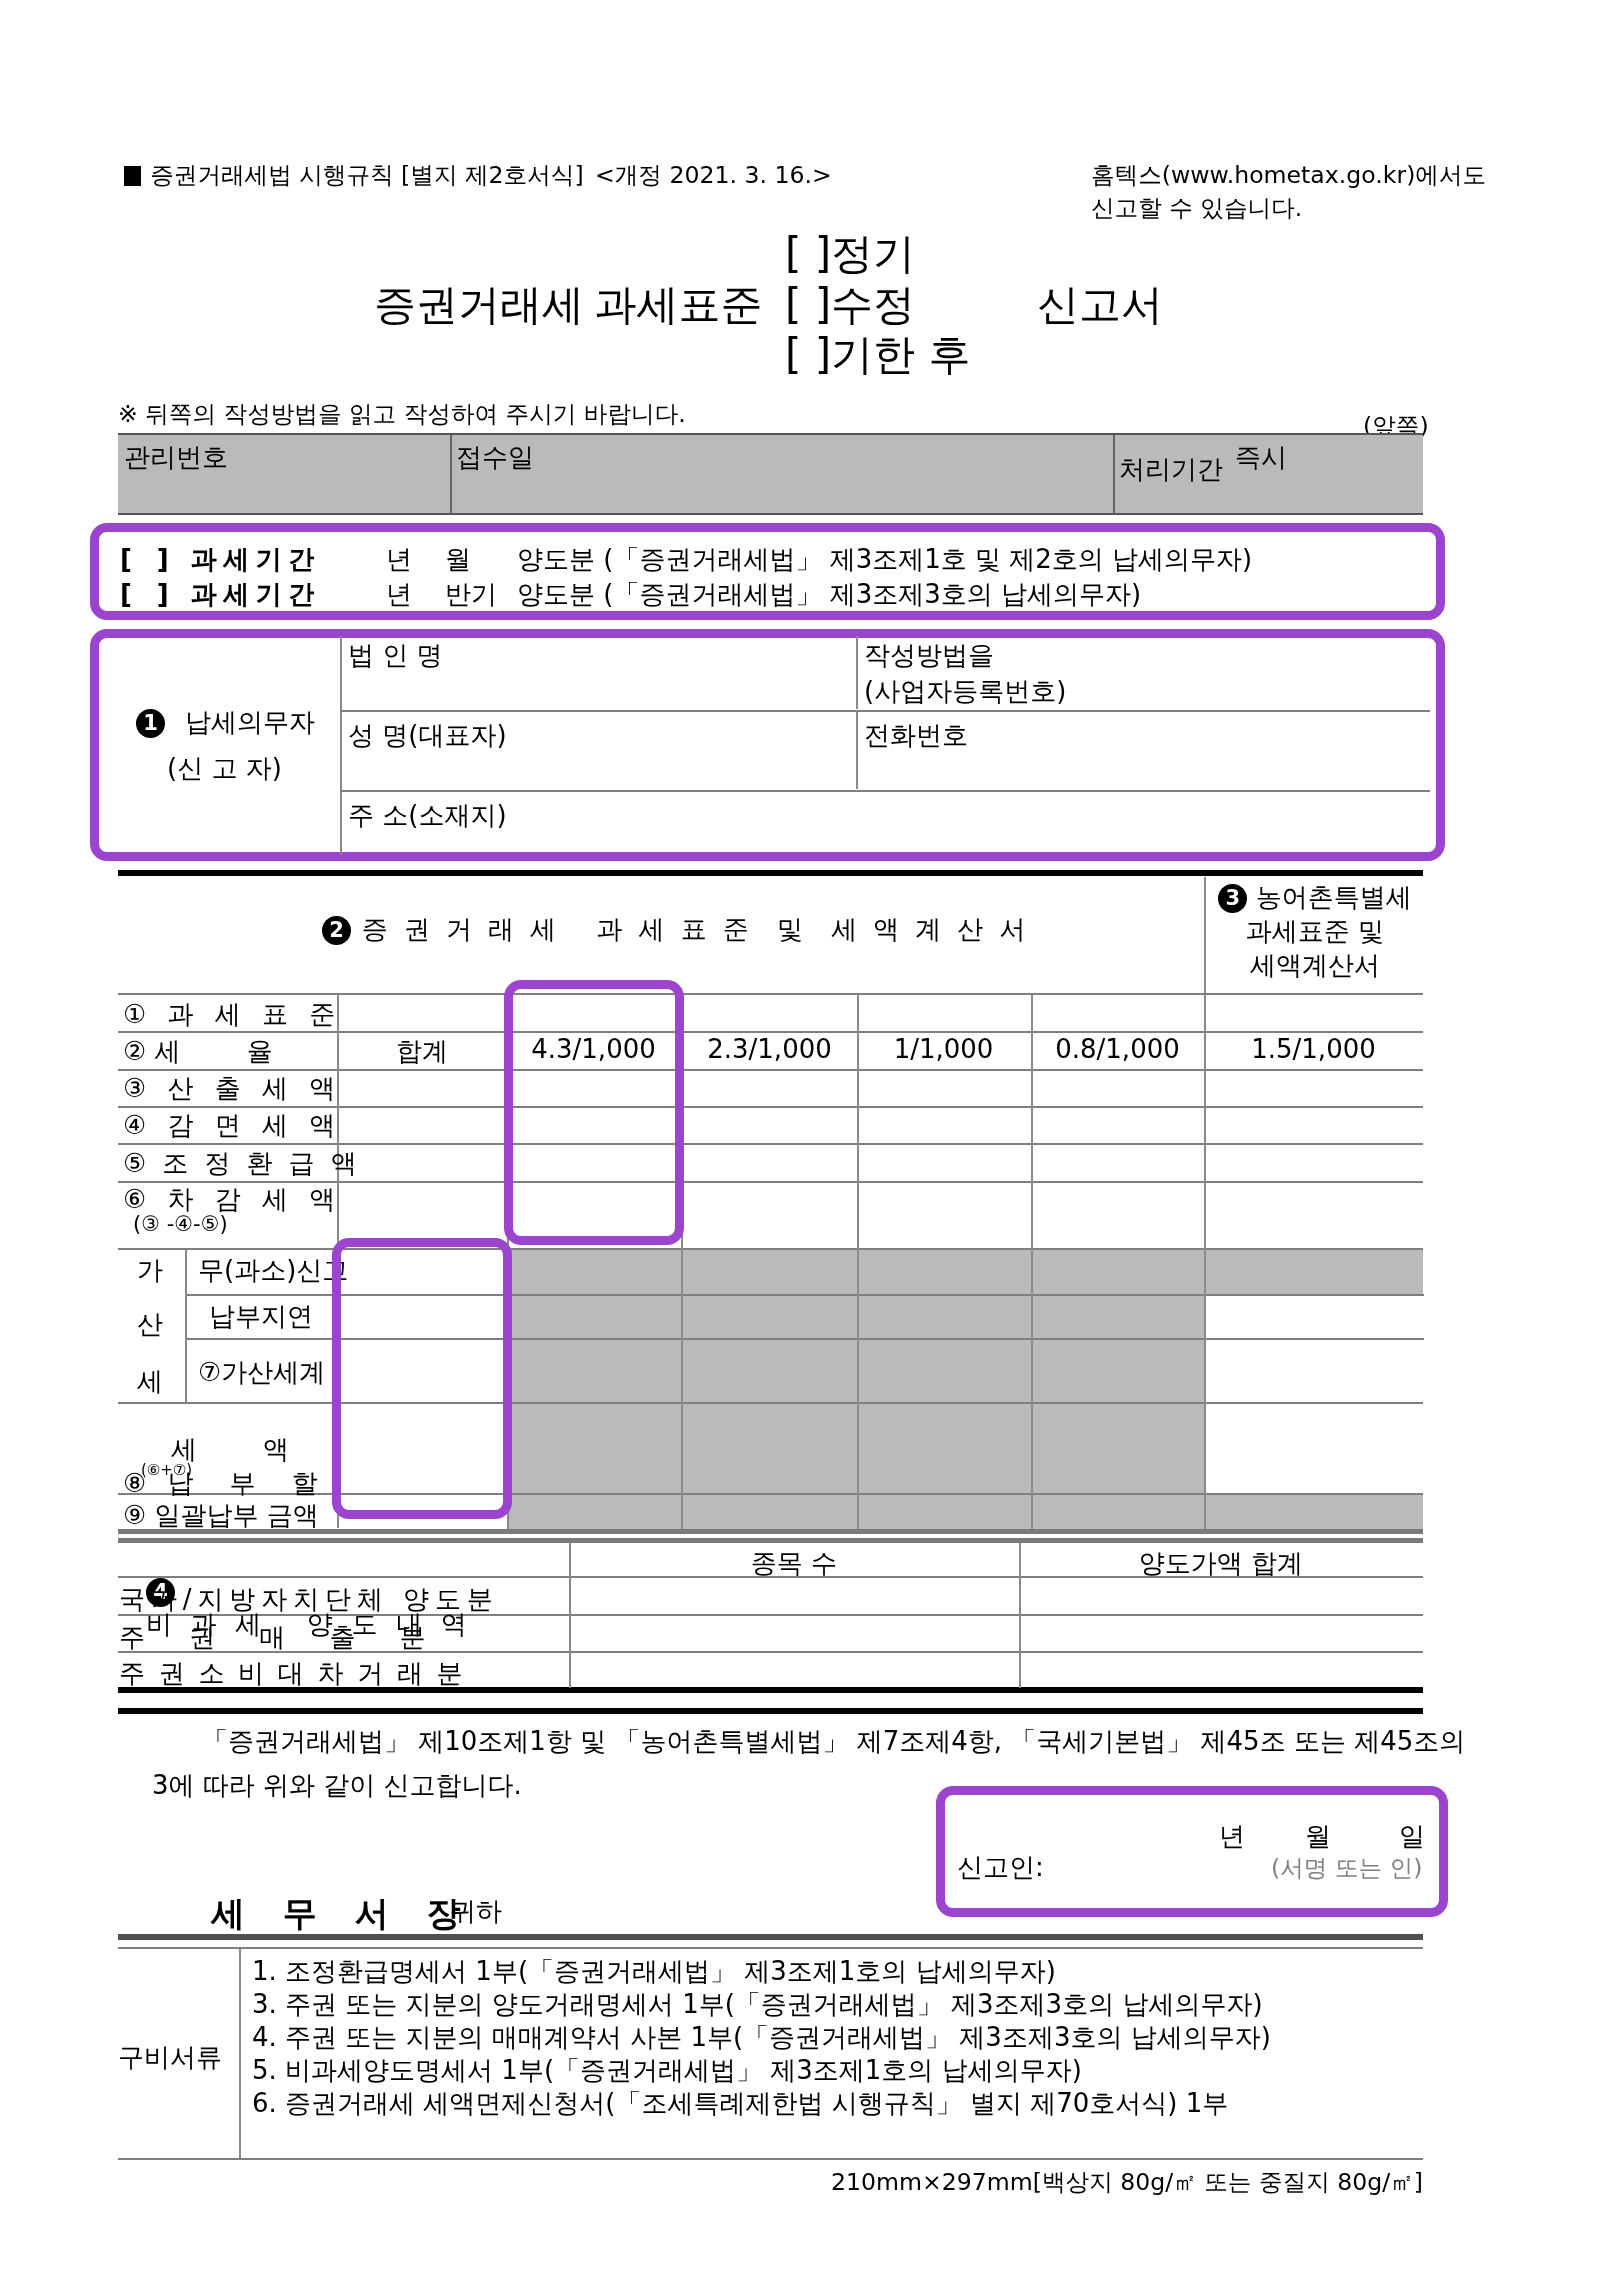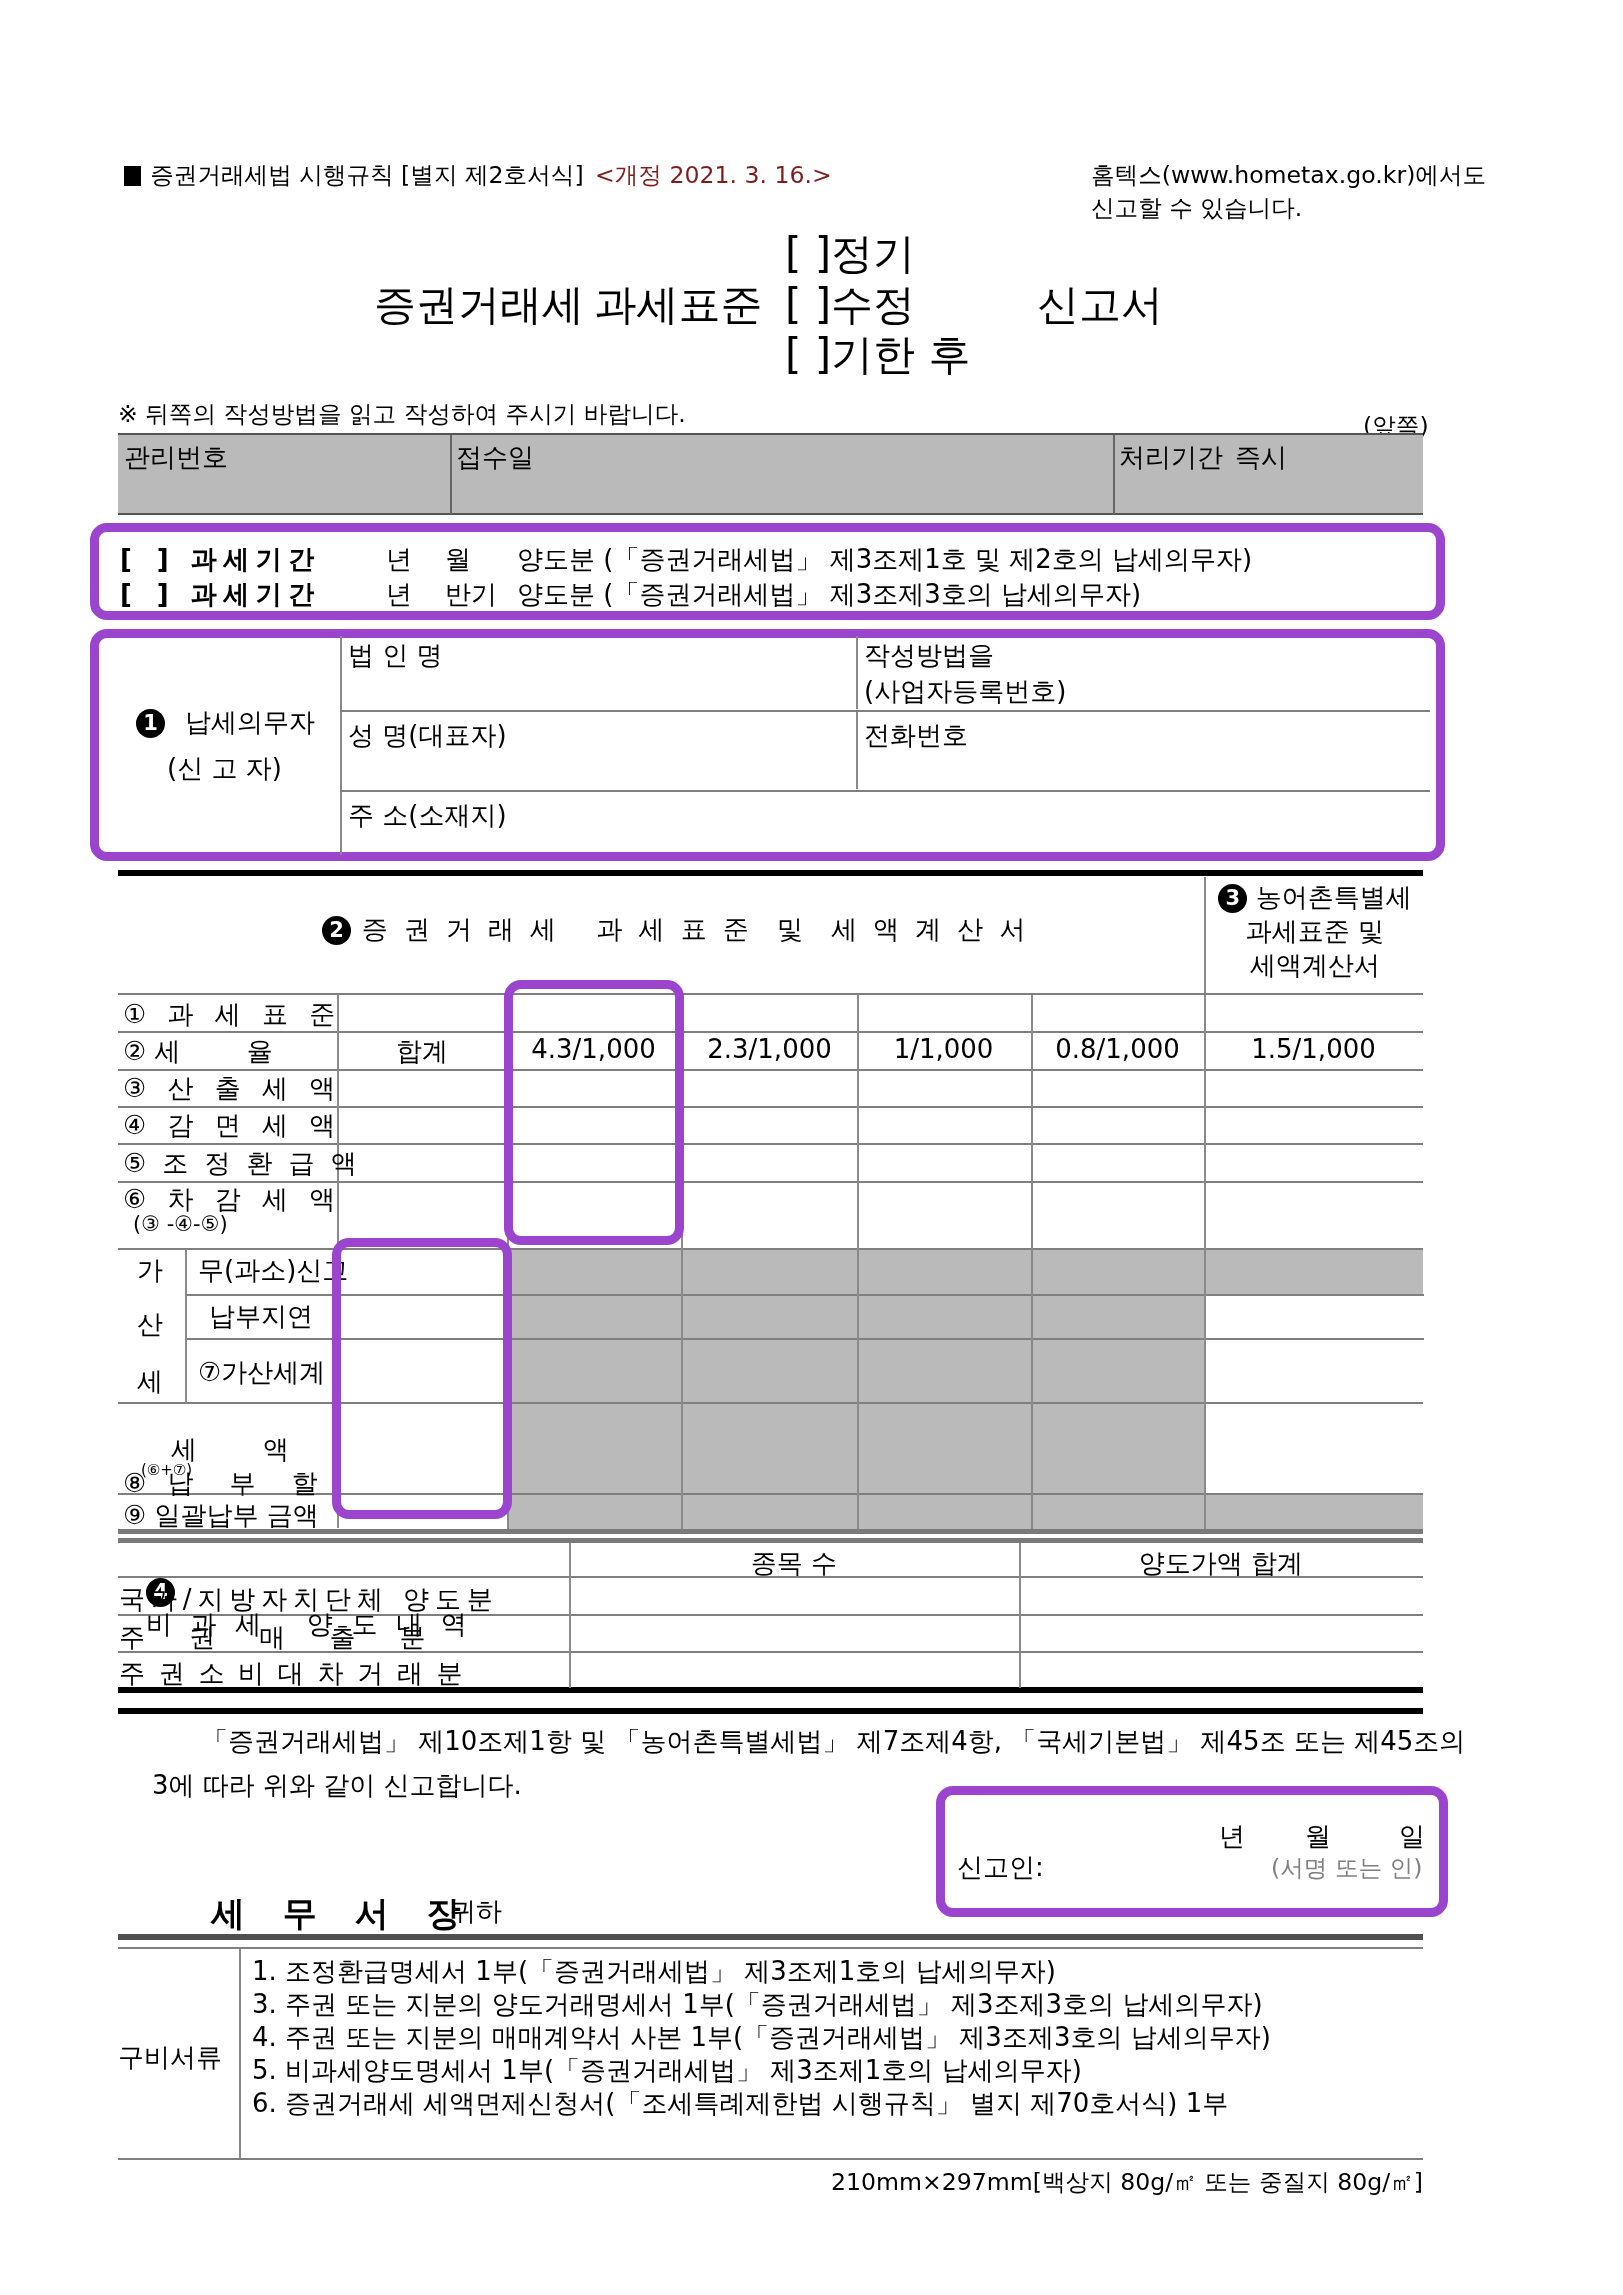--- a/index.html
+++ b/index.html
@@ -2,21 +2,21 @@
 <html style="font-size:10.5px"><head>
 <meta charset="utf-8">
 <style>
   html,body{margin:0;padding:0;background:#ffffff;}
   body{width:1623px;height:2295px;position:relative;overflow:hidden;
        font-family:"DejaVu Sans","Liberation Sans",sans-serif;color:#000;}
   .abs{position:absolute;}
   .t36{font-size:23.6px;}
   .t40{font-size:26px;}
   .t64{font-size:42px;}
-  .blue{color:#7f1d1d;}
+  .blue{color:#000000;}
   .gray-text{color:#808080;}
   .hline{position:absolute;height:0;border-top:2.6px solid #7f7f7f;}
   .hline.thick{border-top:6.5px solid #000;}
   .hline.mid{border-top:5.2px solid #7a7a7a;}
   .vline{position:absolute;width:0;border-left:2px solid #8a8a8a;}
   .graybox{position:absolute;background:#bababa;}
   .purple{position:absolute;border:9.2px solid #9b45cf;border-radius:17px;box-sizing:border-box;}
   .circ{display:inline-block;width:29px;height:29px;border-radius:50%;background:#000;color:#fff;
         font-size:21px;line-height:29px;text-align:center;font-weight:bold;vertical-align:middle;}
   .cell-text{position:absolute;font-size:26px;white-space:nowrap;}
@@ -44,21 +44,21 @@
 <div class="abs t36" style="left:118px;top:398px;">※ 뒤쪽의 작성방법을 읽고 작성하여 주시기 바랍니다.</div>
 <div class="abs t36" style="left:1363px;top:410px;">(앞쪽)</div>
 
 <div class="graybox" style="left:118px;top:435px;width:1305px;height:79px;"></div>
 <div class="hline" style="left:118px;top:433px;width:1305px;border-top:2.6px solid #555;"></div>
 <div class="hline" style="left:118px;top:513px;width:1305px;border-top:2.6px solid #555;"></div>
 <div class="vline" style="left:450px;top:435px;height:79px;border-left-color:#666;"></div>
 <div class="vline" style="left:1113px;top:435px;height:79px;border-left-color:#666;"></div>
 <div class="cell-text" style="left:124px;top:440px;">관리번호</div>
 <div class="cell-text" style="left:456px;top:440px;">접수일</div>
-<div class="cell-text" style="left:1119px;top:440px;">처리기간</div>
+<div class="cell-text" style="left:1119px;top:452px;">처리기간</div>
 <div class="cell-text" style="left:1235px;top:440px;">즉시</div>
 
 <div class="purple" style="left:90px;top:523px;width:1355px;height:97px;"></div>
 <div class="abs t40" style="left:120px;top:542px;font-weight:bold;">
   <span style="letter-spacing:7.9px;">[ ]</span>
   <span style="letter-spacing:6.5px;margin-left:5.2px;">과세기간</span>
 </div>
 <div class="abs t40" style="left:386px;top:542px;">년</div>
 <div class="abs t40" style="left:445px;top:542px;">월</div>
 <div class="abs t40" style="left:517px;top:542px;">양도분 (「증권거래세법」 제3조제1호 및 제2호의 납세의무자)</div>

